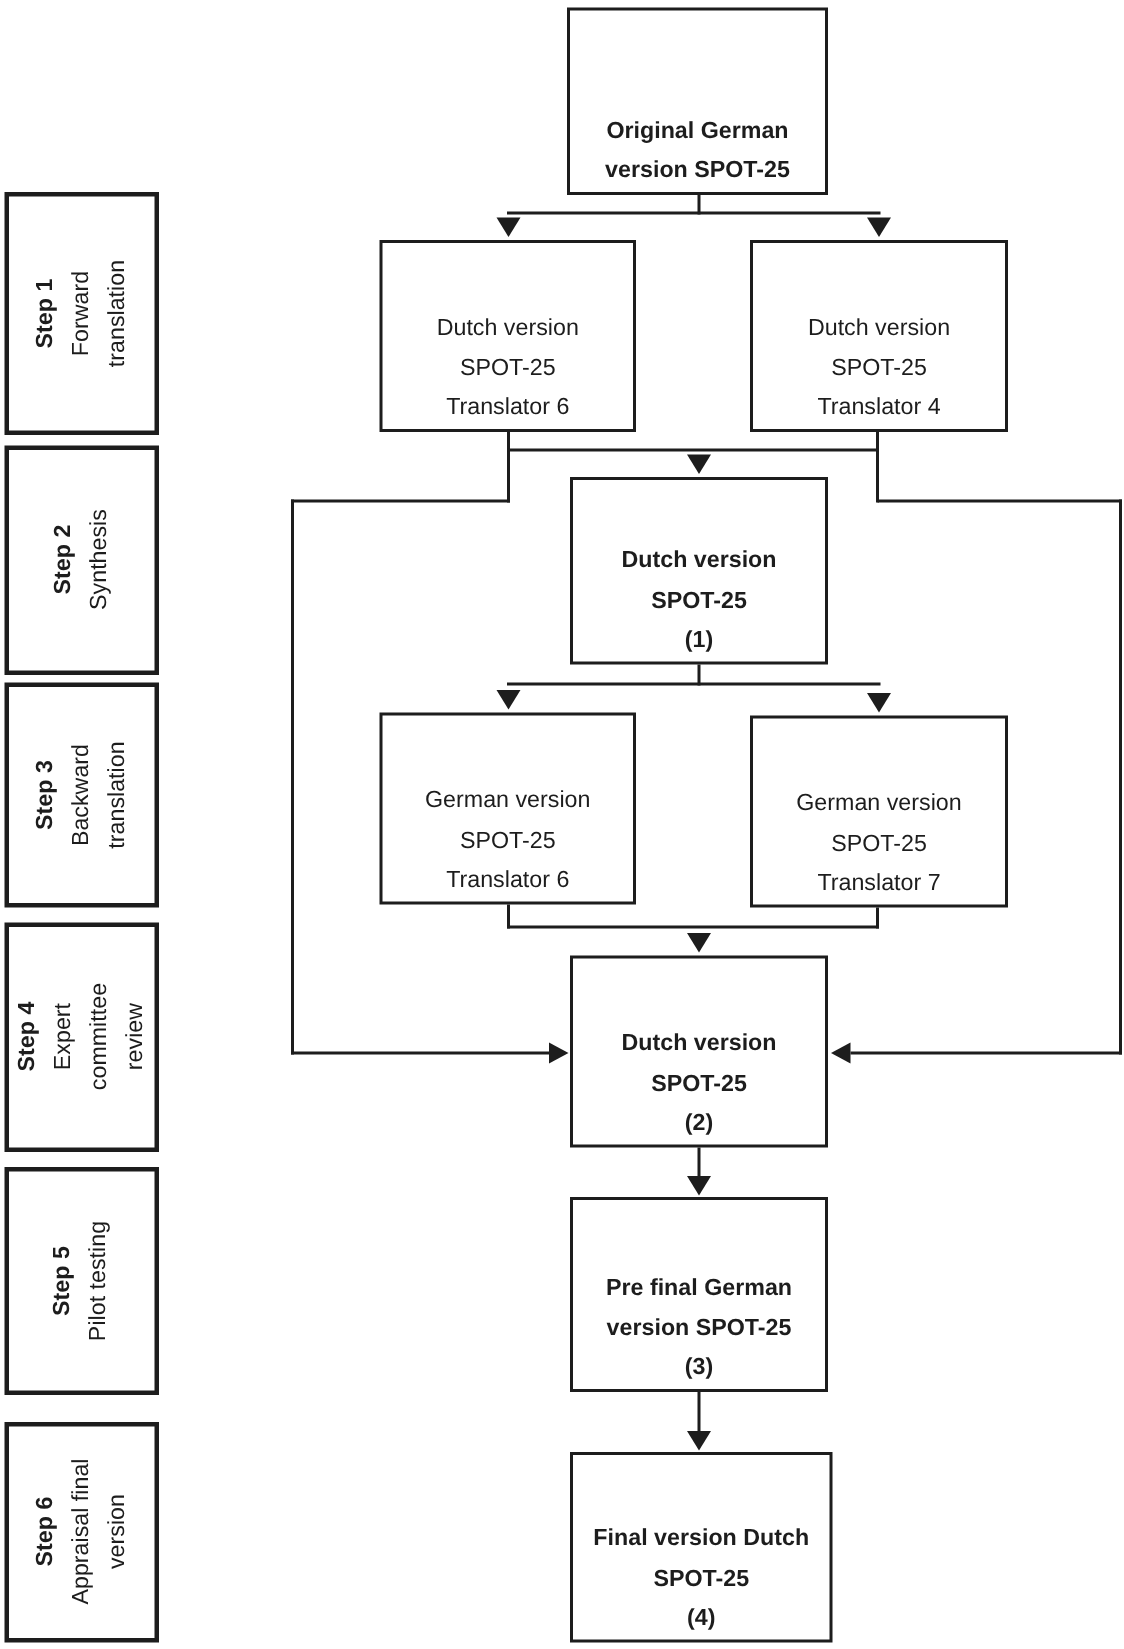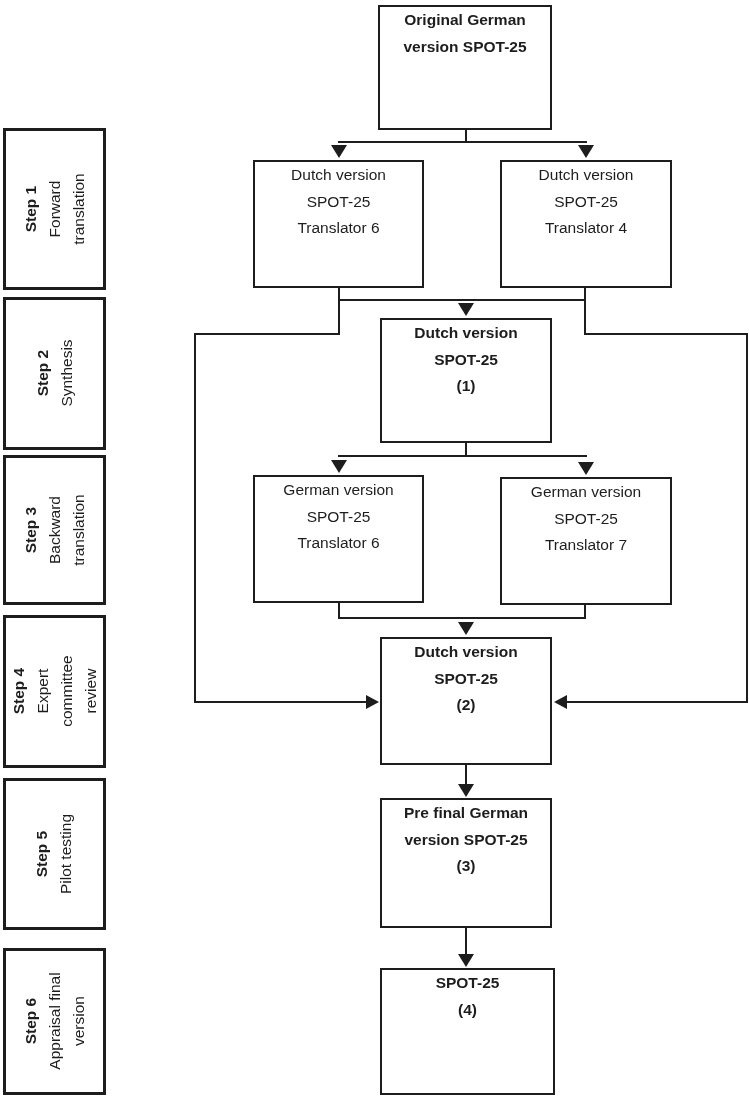--- a/index.html
+++ b/index.html
@@ -3,21 +3,21 @@
 <meta charset="utf-8">
 <style>
   html,body{margin:0;padding:0;}
   body{
     width:749px;height:1099px;position:relative;background:#ffffff;
     font-family:"Liberation Sans","DejaVu Sans",sans-serif;
     color:#1d1d1d;overflow:hidden;
   }
   .node{
     position:absolute;border:2px solid #1d1d1d;background:#ffffff;
-    display:flex;flex-direction:column;align-items:center;justify-content:flex-start;
+    display:flex;flex-direction:column;align-items:center;justify-content:flex-end;
     text-align:center;font-size:15.5px;line-height:1.72;box-sizing:border-box;
   }
   .node.bold{font-weight:bold;}
   .stepbox{
     position:absolute;border:3px solid #1d1d1d;background:#ffffff;
     display:flex;align-items:center;justify-content:center;box-sizing:border-box;
   }
   .rot{
     transform:rotate(-90deg);text-align:center;font-size:15.5px;line-height:1.55;
     white-space:nowrap;
@@ -128,20 +128,21 @@
     <div>(2)</div>
   </div>
 
   <div class="node bold" style="left:380px;top:798px;width:172px;height:130px;">
     <div>Pre final German</div>
     <div>version SPOT-25</div>
     <div>(3)</div>
   </div>
 
   <div class="node bold" style="left:380px;top:968px;width:175px;height:127px;">
+    <div>Final version Dutch</div>
     <div>SPOT-25</div>
     <div>(4)</div>
   </div>
 
   <div class="line" style="left:465px;top:130px;width:2px;height:13px;"></div>
   <div class="line" style="left:338px;top:141px;width:249px;height:2px;"></div>
   <div class="arrow-down" style="left:331px;top:145px;"></div>
   <div class="arrow-down" style="left:578px;top:145px;"></div>
 
   <div class="line" style="left:338px;top:288px;width:2px;height:47px;"></div>

